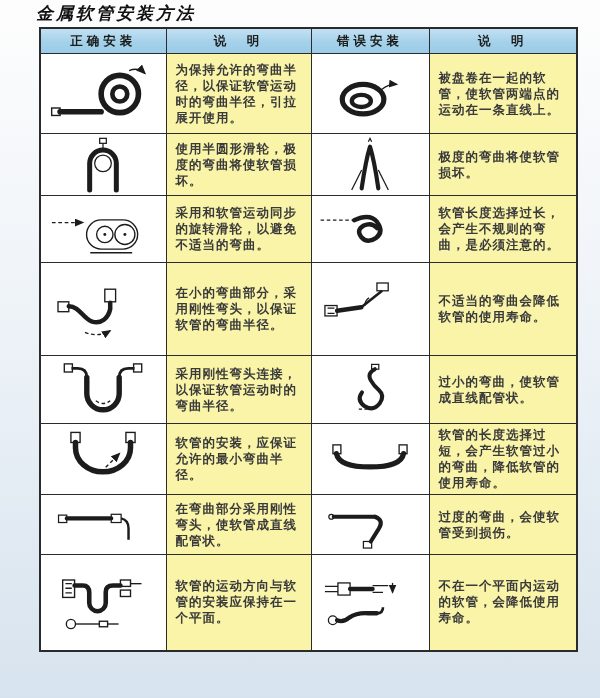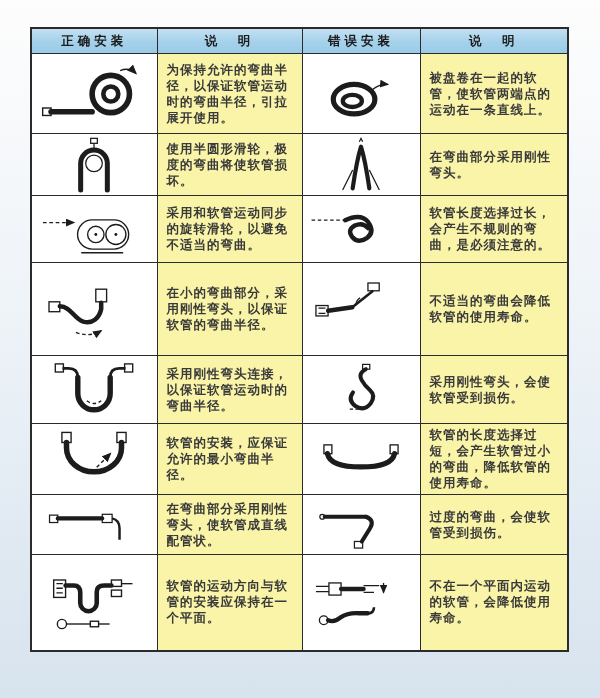--- a/index.html
+++ b/index.html
@@ -10,21 +10,21 @@
     overflow:hidden;
   }
   .page{position:relative;width:600px;height:698px;}
   .title{
     position:absolute;left:36px;top:2px;
     font-family:"Liberation Serif",serif;
     font-size:17px;font-weight:bold;font-style:italic;
     letter-spacing:3px;color:#111;
   }
   table.grid{
-    position:absolute;left:30px;top:27px;
+    position:absolute;left:39px;top:27px;
     width:537px;border-collapse:collapse;
     border:2px solid #2b2b2b;background:#c4b5fd;
     table-layout:fixed;
   }
   table.grid th{
     height:20px;
     background:linear-gradient(180deg,#c2e0f2 0%,#a4d1ea 55%,#9bcbe7 100%);
     border:1px solid #2b2b2b;
     font-size:12.5px;font-weight:bold;color:#1c1c1c;
     letter-spacing:4px;text-align:center;padding:2px 0;
@@ -50,20 +50,21 @@
 <svg width="0" height="0" style="position:absolute" aria-hidden="true">
   <defs>
     <marker id="ah" markerWidth="8" markerHeight="8" refX="6" refY="3" orient="auto">
       <path d="M0 0 L7 3 L0 6 Z" fill="#1c1c1c"></path>
     </marker>
   </defs>
 </svg>
 
 <div class="page">
 
+  <div class="title">金属软管安装方法</div>
 
   <table class="grid">
     <colgroup>
       <col style="width:126px">
         <col style="width:145px">
         <col style="width:118px">
         <col style="width:148px">
     </colgroup>
     <thead>
       <tr>
@@ -106,21 +107,21 @@
           </svg>
         </td>
         <td class="desc">使用半圆形滑轮，极度的弯曲将使软管损坏。</td>
         <td class="img">
           <svg class="illus" width="100" height="58" viewBox="0 0 120 68">
             <path d="M58 6 l2 -4 2 4" class="tn"></path>
             <path d="M50 62 Q55 28 60 12 Q65 28 70 62" class="hose h5"></path>
             <path d="M50 40 L38 64 M70 40 L82 64" class="tn"></path>
           </svg>
         </td>
-        <td class="desc">在弯曲部分采用刚性弯头。</td>
+        <td class="desc">极度的弯曲将使软管损坏。</td>
       </tr>
 
       <tr style="height:67px">
         <td class="img">
           <svg class="illus" width="112" height="62" viewBox="0 0 120 68">
             <path d="M4 27 H38" class="tn dash" marker-end="url(#ah)"></path>
             <rect x="42" y="24" width="56" height="32" rx="16" class="tn"></rect>
             <circle cx="62" cy="40" r="9" class="tn"></circle>
             <circle cx="84" cy="40" r="11" class="tn"></circle>
             <circle cx="62" cy="40" r="1.6" fill="#1c1c1c" stroke="none"></circle>
@@ -173,21 +174,21 @@
           </svg>
         </td>
         <td class="desc">采用刚性弯头连接，以保证软管运动时的弯曲半径。</td>
         <td class="img">
           <svg class="illus" width="96" height="62" viewBox="0 0 120 68">
             <rect x="62" y="2" width="9" height="6" class="tn" fill="#fff"></rect>
             <path d="M66 8 q-10 5 -5 14 q4 7 10 12 q8 7 1 17 q-8 10 -19 3 q-10 -7 -3 -17" class="hose h5"></path>
             <path d="M46 58 h18" class="tn dash"></path>
           </svg>
         </td>
-        <td class="desc">采用刚性弯头，会使软管受到损伤。</td>
+        <td class="desc">过小的弯曲，使软管成直线配管状。</td>
       </tr>
 
 
       <tr style="height:70px">
         <td class="img">
           <svg class="illus" width="110" height="64" viewBox="0 0 120 68">
             <rect x="25" y="5" width="10" height="11" class="tn" fill="#fff"></rect>
             <rect x="85" y="5" width="10" height="11" class="tn" fill="#fff"></rect>
             <path d="M30 16 v6 a30 26 0 0 0 60 0 v-6" class="hose"></path>
             <path d="M58 48 L78 28" class="tn dash" marker-end="url(#ah)"></path>

